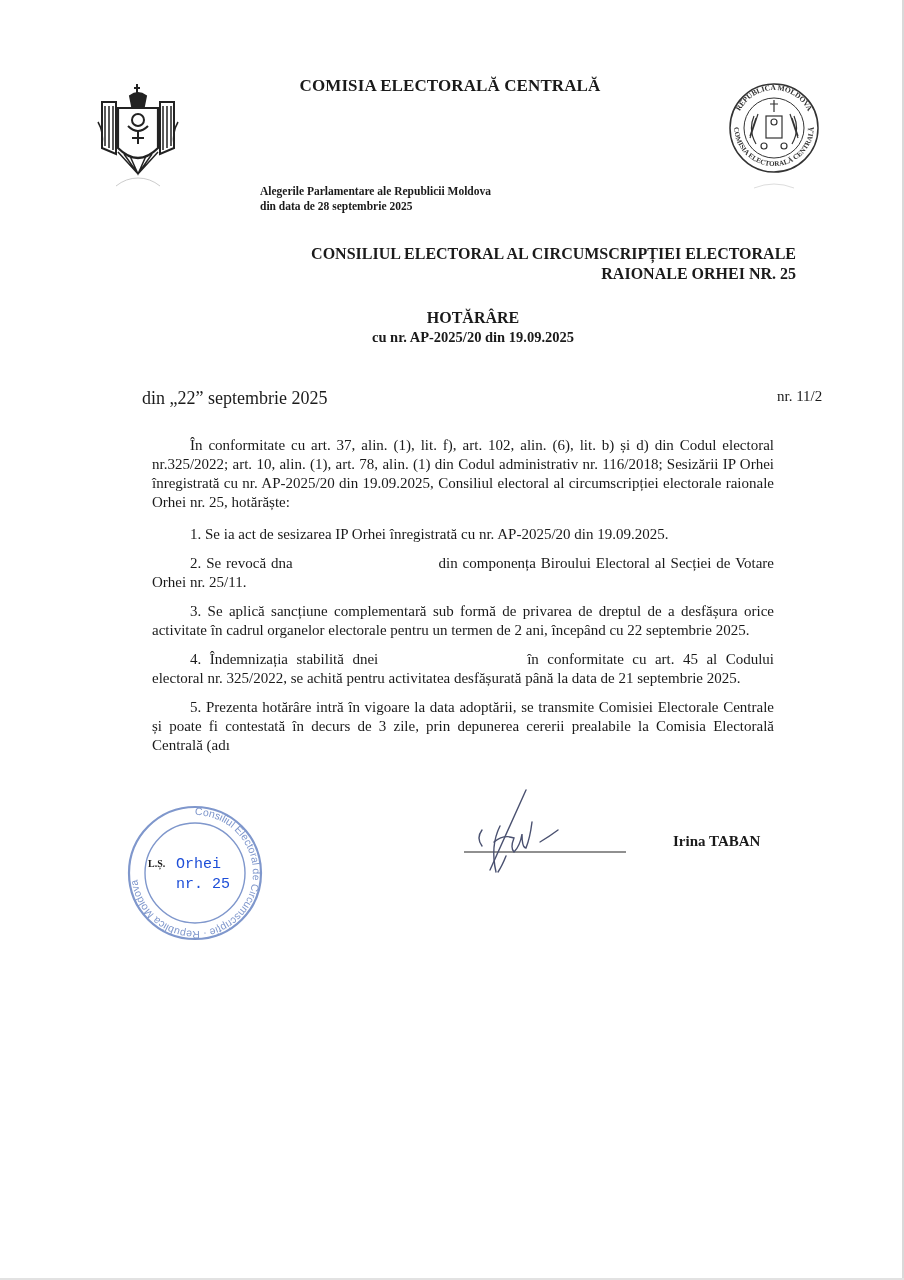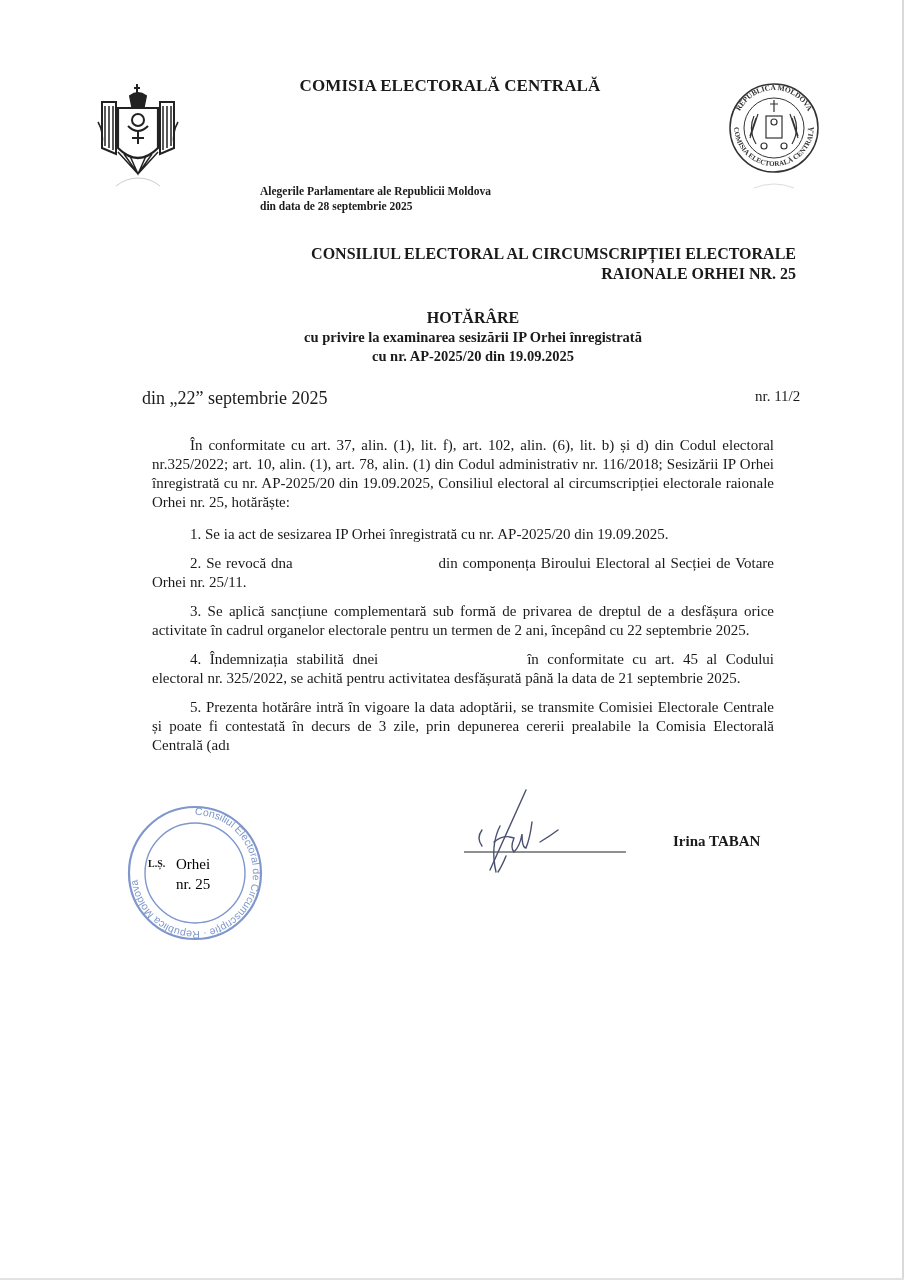--- a/index.html
+++ b/index.html
@@ -28,39 +28,39 @@
   }
   .decision-title {
     position: absolute; left: 150px; width: 646px; top: 308px; text-align: center;
     font-weight: bold; font-size: 16px; line-height: 20px;
   }
   .decision-subject {
     position: absolute; left: 150px; width: 646px; top: 326px; text-align: center;
     font-weight: bold; font-size: 14.5px; line-height: 19px;
   }
   .date-line { position: absolute; left: 142px; top: 388px; font-size: 18px; }
-  .number-line { position: absolute; left: 755px; top: 388px; font-size: 15px; }
+  .number-line { position: absolute; left: 777px; top: 388px; font-size: 15px; }
 
   .body-text {
     position: absolute; left: 142px; width: 642px; top: 426px;
     font-size: 15px; line-height: 19px; text-align: justify;
   }
   .body-text p { margin: 10px; text-indent: 38px; }
   .body-text p.gap { margin-top: 13px; }
   .redacted { display: inline-block; background: #ffffff; color: transparent; }
   .redact-1 { width: 136px; }
   .redact-2 { width: 132px; }
 
   .signer-title {
     position: absolute; left: 148px; top: 820px; font-weight: bold; font-size: 14.5px; line-height: 19px;
   }
   .ls-label { position: absolute; left: 148px; top: 858px; font-weight: bold; font-size: 10px; }
   .stamp { position: absolute; left: 124px; top: 803px; width: 142px; height: 140px; }
   .stamp-center-1, .stamp-center-2 {
-    position: absolute; font-family: Liberation Serif, serif; color: #000000; font-size: 15px;
+    position: absolute; font-family: Liberation Mono, monospace; color: #1d4ed8; font-size: 15px;
   }
   .stamp-center-1 { left: 176px; top: 856px; }
   .stamp-center-2 { left: 176px; top: 876px; }
 
   .signature { position: absolute; left: 460px; top: 786px; width: 170px; height: 100px; }
   .signer-name { position: absolute; left: 673px; top: 833px; font-weight: bold; font-size: 15px; }
 </style>
 </head>
 <body>
 
@@ -118,21 +118,20 @@
     <div>din data de 28 septembrie 2025</div>
   </div>
 
   <div class="council-title">
     <div>CONSILIUL ELECTORAL AL CIRCUMSCRIPȚIEI ELECTORALE</div>
     <div>RAIONALE ORHEI NR. 25</div>
   </div>
 
   <div class="decision-title">HOTĂRÂRE</div>
   <div class="decision-subject" style="top:328px;">
-    <div>cu privire la examinarea sesizării IP Orhei înregistrată</div>
     <div>cu nr. AP-2025/20 din 19.09.2025</div>
   </div>
 
   <div class="date-line">din „22” septembrie 2025</div>
   <div class="number-line">nr. 11/2</div>
 
   <div class="body-text">
     <p>În conformitate cu art. 37, alin. (1), lit. f), art. 102, alin. (6), lit. b) și d) din Codul electoral nr.325/2022; art. 10, alin. (1), art. 78, alin. (1) din Codul administrativ nr. 116/2018; Sesizării IP Orhei înregistrată cu nr. AP-2025/20 din 19.09.2025, Consiliul electoral al circumscripției electorale raionale Orhei nr. 25, hotărăște:</p>
     <p class="gap">1. Se ia act de sesizarea IP Orhei înregistrată cu nr. AP-2025/20 din 19.09.2025.</p>
     <p>

